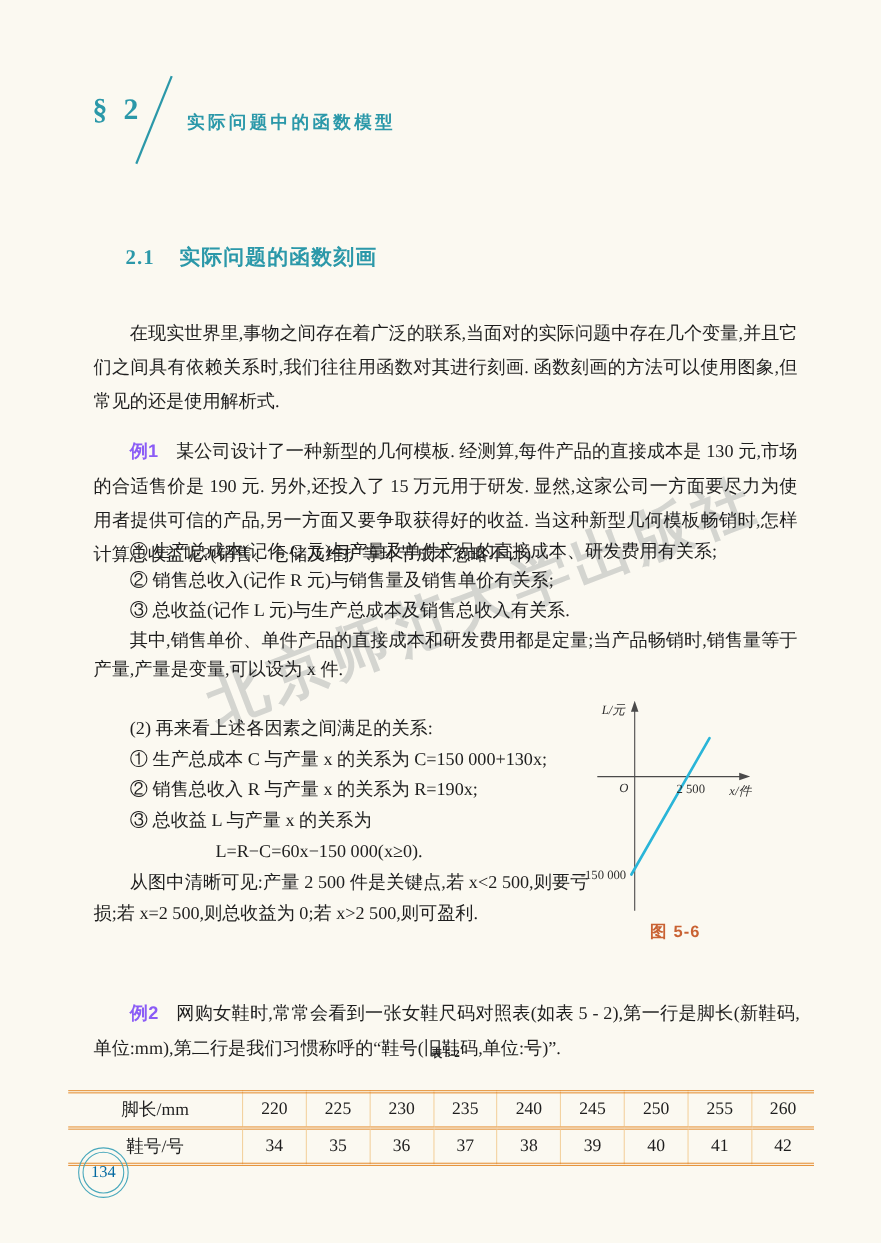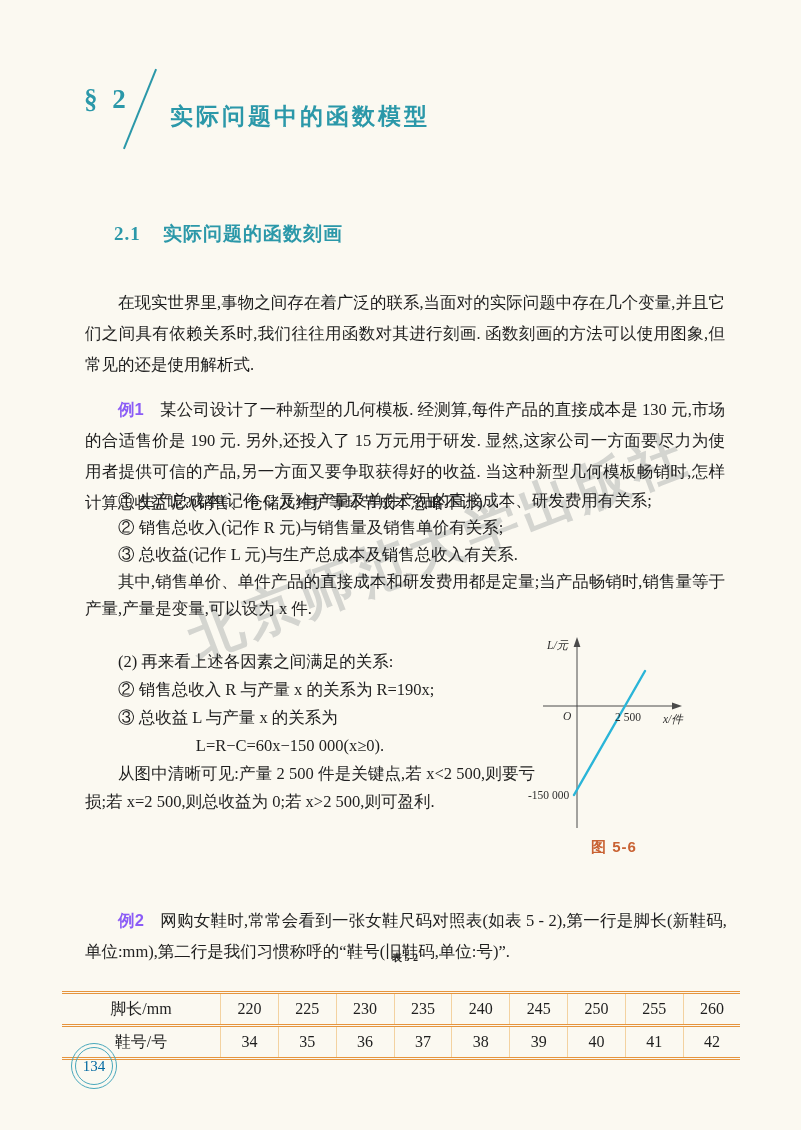--- a/index.html
+++ b/index.html
@@ -19,21 +19,21 @@
   
   .hdr-sym {
     position:absolute; left:84px; top:84px; font-size:27px; font-weight:bold;
     color:#2b98a9; letter-spacing:4px;
   }
   .hdr-slash {
     position:absolute; left:139px; top:66px; width:2px; height:86px;
     background:#2b98a9; transform:rotate(22deg);
   }
   .hdr-title {
-    position:absolute; left:170px; top:101px; font-size:23px; font-weight:bold;
+    position:absolute; left:170px; top:101px; font-size:16px; font-weight:bold;
     color:#2b98a9; font-family:"Liberation Sans",sans-serif; letter-spacing:3px;
   }
   
   .sub-heading {
     position:absolute; left:114px; top:221px; font-size:19px; font-weight:bold;
     color:#2b98a9; font-family:"Liberation Sans",sans-serif; letter-spacing:1px;
   }
   .sub-heading .num { margin-right:16px; font-family:"Liberation Serif",serif; }
   
   .body-text { font-size:16.5px; line-height:31px; text-align:justify; }
@@ -113,20 +113,21 @@
 
   <div id="solution" class="body-text">
     <p>① 生产总成本(记作 C 元)与产量及单件产品的直接成本、研发费用有关系;</p>
     <p>② 销售总收入(记作 R 元)与销售量及销售单价有关系;</p>
     <p>③ 总收益(记作 L 元)与生产总成本及销售总收入有关系.</p>
     <p>其中,销售单价、单件产品的直接成本和研发费用都是定量;当产品畅销时,销售量等于产量,产量是变量,可以设为 x 件.</p>
   </div>
 
   <div id="part2" class="body-text">
     <p>(2) 再来看上述各因素之间满足的关系:</p>
+    <p>① 生产总成本 C 与产量 x 的关系为 C=150 000+130x;</p>
     <p>② 销售总收入 R 与产量 x 的关系为 R=190x;</p>
     <p>③ 总收益 L 与产量 x 的关系为</p>
     <p class="formula">L=R−C=60x−150 000(x≥0).</p>
     <p>从图中清晰可见:产量 2 500 件是关键点,若 x&lt;2 500,则要亏损;若 x=2 500,则总收益为 0;若 x&gt;2 500,则可盈利.</p>
   </div>
 
   <div class="figure">
     <svg width="196" height="202" viewBox="0 0 196 202">
 
       <line x1="50" y1="10" x2="50" y2="194" stroke="#4a4a4a" stroke-width="1"></line>

